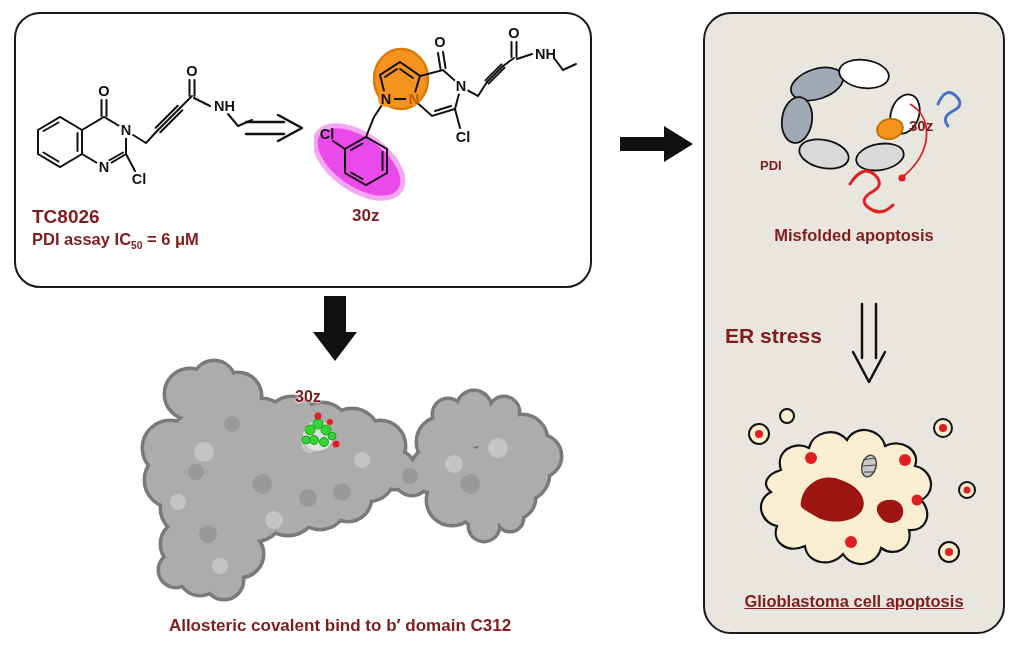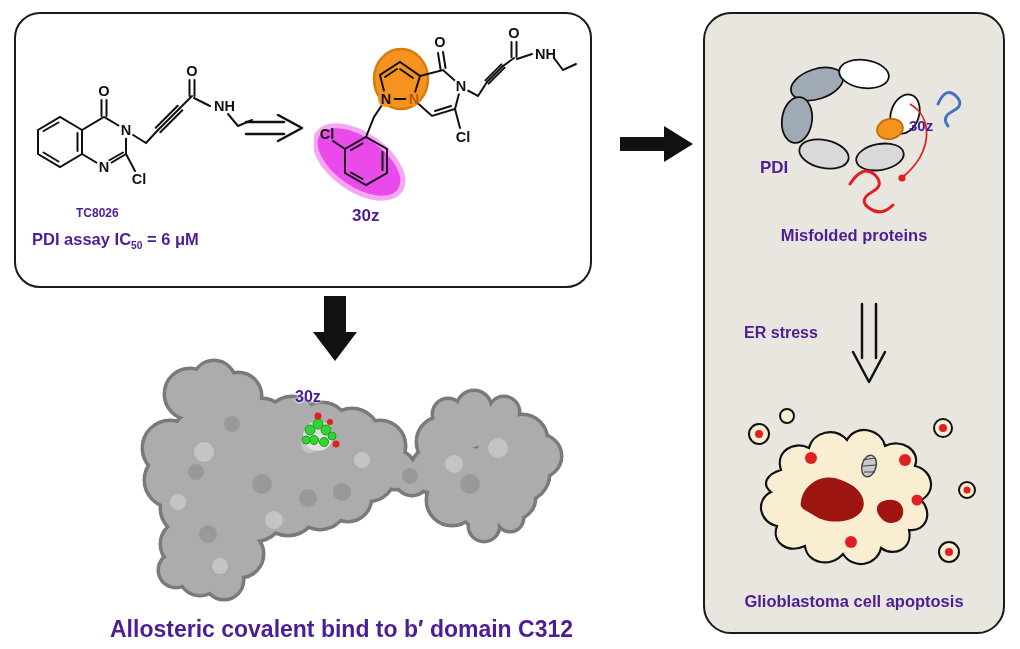--- a/index.html
+++ b/index.html
@@ -1,20 +1,20 @@
 <!DOCTYPE html>
 <html><head>
 <meta charset="utf-8">
 <style>
   * { margin:0; padding:0; box-sizing:border-box; }
   html,body { background:#ffffff; }
   body { width:1020px; height:649px; font-family:"Liberation Sans", sans-serif; position:relative; }
   .stage { position:absolute; left:0; top:0; width:1020px; height:649px; background:#fff; overflow:hidden; }
   .abs { position:absolute; }
-  .lbl { font-weight:bold; color:#4c1d95; white-space:nowrap; }
+  .lbl { font-weight:bold; color:#7f1d1d; white-space:nowrap; }
   .center { text-align:center; }
   sub.ic { font-size:0.62em;text-align:right; }
   .left-box { left:14px; top:12px; width:578px; height:276px; background:#fff;
               border:2.5px solid #1a1a1a; border-radius:26px; }
   .right-panel { left:703px; top:12px; width:302px; height:622px; background:#E9E6DF;
                  border:2.5px solid #1a1a1a; border-radius:28px; }
   svg text { font-family:"Liberation Sans", sans-serif; }
   .atom { font-size:14.5px; font-weight:600; fill:#111; }
 </style>
 </head>
@@ -97,21 +97,21 @@
         <text x="100" y="82" fill="#B35E06">N</text>
         <text x="147" y="69">N</text>
         <text x="126" y="25">O</text>
         <text x="200" y="16">O</text>
         <text x="221" y="37" text-anchor="start">NH</text>
         <text x="149" y="120">Cl</text>
         <text x="13" y="117">Cl</text>
       </g>
     </svg>
 
-    <div class="abs lbl" style="left:16px; top:192px; font-size:12px;margin-left:44px;">TC8026</div>
+    <div class="abs lbl" style="left:16px; top:192px; font-size:19px;">TC8026</div>
     <div class="abs lbl" style="left:16px; top:216px; font-size:16.5px;">
       <span>PDI assay IC</span><sub class="ic">50</sub><span> = 6 μM</span>
     </div>
 
     <div class="abs lbl" style="left:336px; top:192px; font-size:17px;">30z</div>
   </div>
 
   <svg class="abs" style="left:620px; top:126px;" width="74" height="36" viewBox="0 0 74 36">
     <polygon points="0,11 44,11 44,0 73,18 44,36 44,25 0,25" fill="#111"></polygon>
   </svg>
@@ -211,46 +211,46 @@
       <g fill="#E02020">
         <circle cx="206" cy="64" r="3.5"></circle>
           <circle cx="224" cy="92" r="3.5"></circle>
           <circle cx="218" cy="70" r="3"></circle>
       </g>
     </g>
   </svg>
 
   <div class="abs lbl" style="left:295px; top:388px; font-size:16px; text-shadow:0 0 3px #fff,0 0 3px #fff;">30z</div>
 
-  <div class="abs lbl center" style="left:110px; top:616px; width:460px; font-size:23px;">Allosteric covalent bind to b′ domain C312</div>
+  <div class="abs lbl center" style="left:110px; top:616px; width:460px; font-size:17px;">Allosteric covalent bind to b′ domain C312</div>
 
   <div class="abs right-panel">
 
     <svg class="abs" style="left:37px; top:38px;" width="245" height="170" viewBox="0 0 245 170">
       <g stroke="#111" stroke-width="1.8">
         <ellipse cx="75" cy="32" rx="27" ry="15" transform="rotate(-18 75 32)" fill="#9FAAB4"></ellipse>
         <ellipse cx="122" cy="22" rx="25" ry="14" transform="rotate(8 122 22)" fill="#FFFFFF"></ellipse>
         <ellipse cx="55" cy="68" rx="15" ry="23" transform="rotate(8 55 68)" fill="#9FAAB4"></ellipse>
         <ellipse cx="82" cy="102" rx="25" ry="14" transform="rotate(12 82 102)" fill="#D9D9D9"></ellipse>
         <ellipse cx="138" cy="105" rx="24" ry="13" transform="rotate(-10 138 105)" fill="#D9D9D9"></ellipse>
         <ellipse cx="163" cy="62" rx="14" ry="20" transform="rotate(18 163 62)" fill="#FFFFFF"></ellipse>
       </g>
       <ellipse cx="148" cy="77" rx="13" ry="10" transform="rotate(-12 148 77)" fill="#F6921E" stroke="#C06F08" stroke-width="1.8"></ellipse>
       <path d="M168,52 C192,66 190,100 162,124" stroke="#E02020" stroke-width="1.8" fill="none"></path>
       <circle cx="160" cy="126" r="3.6" fill="#E02020"></circle>
       <path d="M108,132 q13,-20 25,-9 q10,10 -3,17 q-14,8 -3,16 q12,9 24,-3" stroke="#E02020" stroke-width="3" fill="none" stroke-linecap="round"></path>
       <path d="M196,52 q8,-18 18,-8 q9,9 -3,15 q-12,6 -5,15" stroke="#4472C4" stroke-width="3" fill="none" stroke-linecap="round"></path>
     </svg>
 
-    <div class="abs lbl" style="left:55px; top:144px; font-size:17px;">PDI</div>
+    <div class="abs lbl" style="left:55px; top:144px; font-size:13px;">PDI</div>
     <div class="abs lbl" style="left:204px; top:103px; font-size:15px;">30z</div>
 
-    <div class="abs lbl center" style="left:0; top:212px; width:100%; font-size:16.5px;">Misfolded proteins</div>
-
-    <div class="abs lbl" style="left:20px; top:310px; width:112px; text-align:center; font-size:16px;">ER stress</div>
+    <div class="abs lbl center" style="left:0; top:212px; width:100%; font-size:16.5px;">Misfolded apoptosis</div>
+
+    <div class="abs lbl" style="left:20px; top:310px; width:112px; text-align:left; font-size:21px;">ER stress</div>
 
     <svg class="abs" style="left:146px; top:288px;" width="36" height="84" viewBox="0 0 36 84">
       <path d="M11,2 L11,56 M25,2 L25,56 M2,50 L18,80 M34,50 L18,80" stroke="#111" stroke-width="2.5" fill="none" stroke-linecap="round"></path>
     </svg>
 
     <svg class="abs" style="left:30px; top:390px;" width="250" height="185" viewBox="0 0 250 185">
       <path d="M46,66 C40,48 58,36 74,44 C78,28 100,22 112,36 C120,20 146,24 150,42
                C166,34 186,46 180,62 C198,66 202,88 186,96 C198,108 192,128 174,126
                C178,144 160,154 146,144 C142,162 118,166 108,150 C96,164 72,160 70,142
                C52,150 36,138 42,122 C24,118 20,96 36,88 C26,80 32,70 46,66 Z" fill="#F9EDD2" stroke="#111" stroke-width="2.2"></path>
@@ -274,16 +274,16 @@
         <circle cx="52" cy="12" r="7" fill="#F9EDD2" stroke="#111" stroke-width="2"></circle>
         <circle cx="208" cy="24" r="9" fill="#F9EDD2" stroke="#111" stroke-width="2"></circle>
         <circle cx="208" cy="24" r="4" fill="#E02020"></circle>
         <circle cx="232" cy="86" r="8" fill="#F9EDD2" stroke="#111" stroke-width="2"></circle>
         <circle cx="232" cy="86" r="3.5" fill="#E02020"></circle>
         <circle cx="214" cy="148" r="10" fill="#F9EDD2" stroke="#111" stroke-width="2"></circle>
         <circle cx="214" cy="148" r="4" fill="#E02020"></circle>
       </g>
     </svg>
 
-    <div class="abs lbl center" style="left:0; top:578px; width:100%; font-size:16.5px;">Glioblastoma cell apoptosis</div>
+    <div class="abs lbl center" style="left:0; top:578px; width:100%; font-size:16.5px;text-decoration:underline;">Glioblastoma cell apoptosis</div>
   </div>
 
 </div>
 
 </body></html>

